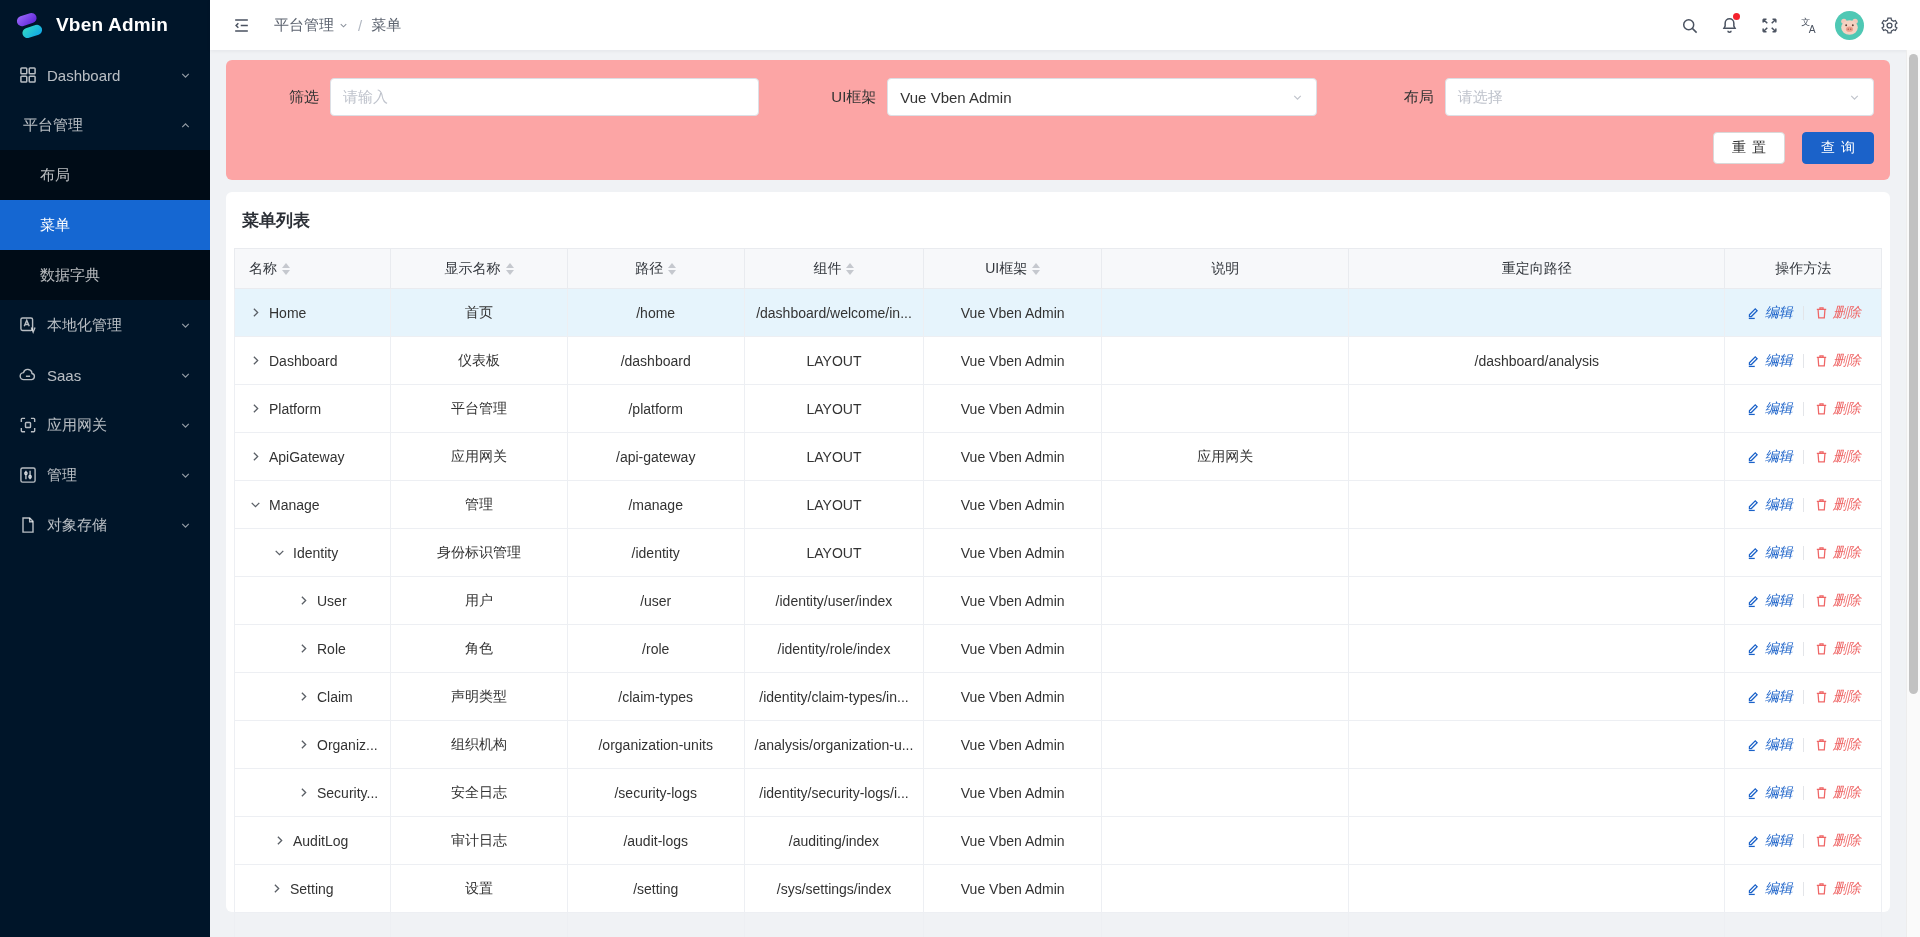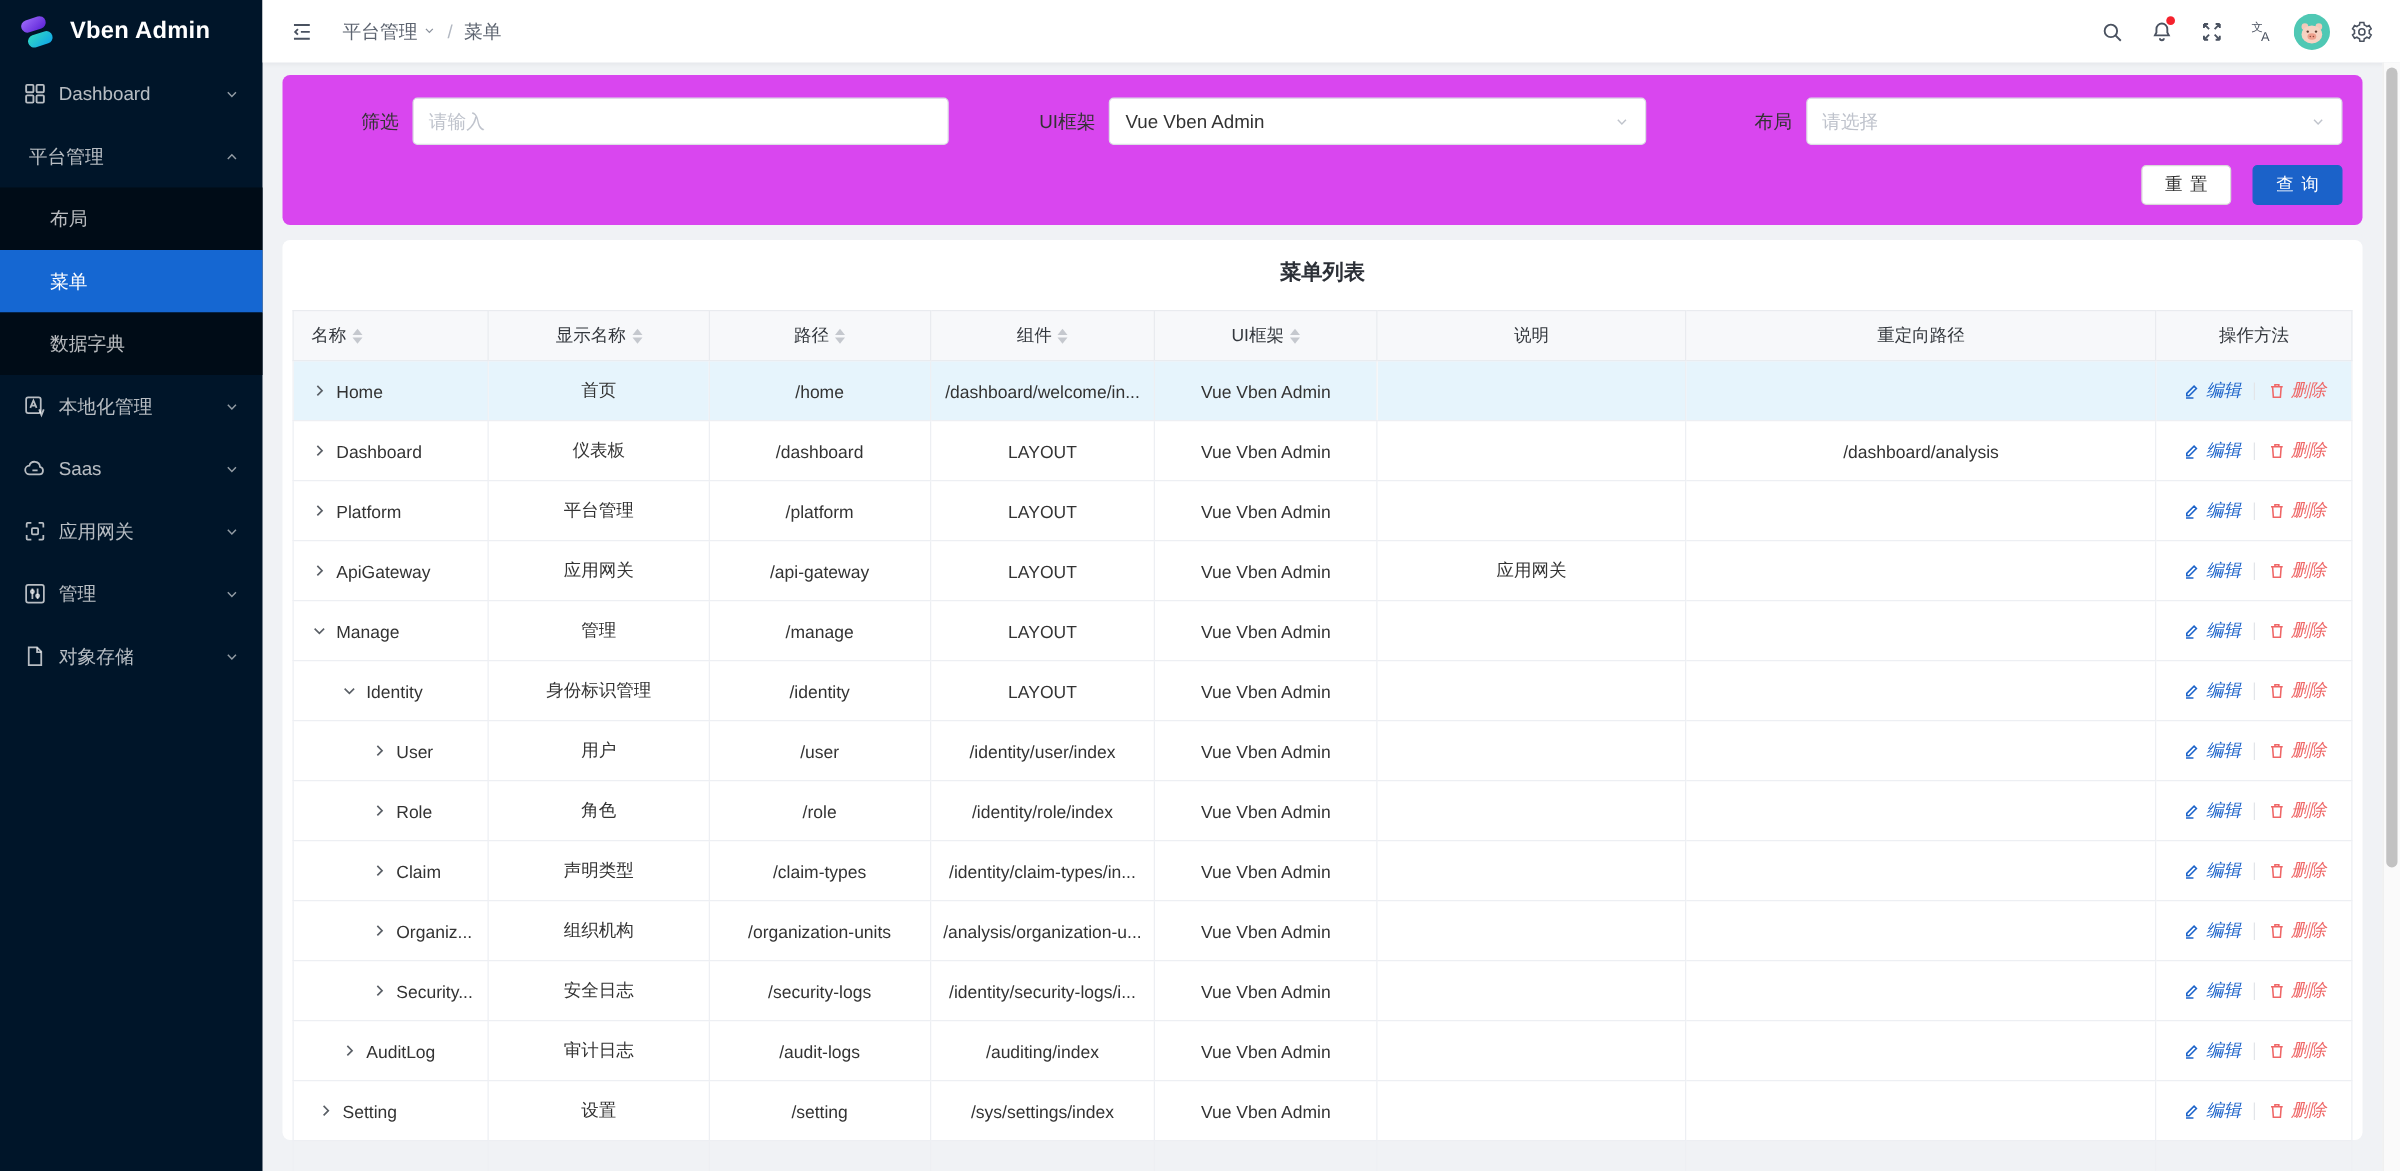--- a/index.html
+++ b/index.html
@@ -37,42 +37,42 @@
   .crumb-sep { color:#b2b8c2; }
   .tb-right { display:flex; align-items:center; gap:6px; }
   .badge-dot { position:absolute; top:5px; right:6px; width:7px; height:7px; border-radius:50%;
                background:var(--badge-red,#f5222d); }
   .tb-avatar { width:34px; height:34px; display:flex; align-items:center; justify-content:center; cursor:pointer; }
   .tb-avatar svg { width:29px; height:29px; }
 
   .content { flex:1; padding:10px 30px 0 16px; overflow:hidden; }
 
   
-  .filter-card { background:#d946ef; border-radius:6px; padding:18px 16px 16px 16px; }
+  .filter-card { background:#fca5a5; border-radius:6px; padding:18px 16px 16px 16px; }
   .filter-fields { display:flex; gap:40px; }
   .field { flex:1; display:flex; align-items:center; min-width:0; }
   .field-label { flex:0 0 88px; text-align:right; padding-right:11px; font-size:15px; color:#333; white-space:nowrap; }
   .control { flex:1; height:38px; border:1px solid #dcdfe5; border-radius:4px; background:#fff;
              display:flex; align-items:center; justify-content:space-between; padding:0 12px;
              font-size:15px; color:#333; cursor:text; min-width:0; }
   .control.select { cursor:pointer; }
   .control .ph { color:#bfc3cc; }
   .control .sel-arrow { display:flex; color:#c0c4cc; }
   .control .sel-arrow svg { width:13px; height:13px; }
   .filter-actions { display:flex; justify-content:flex-end; align-items:center; gap:17px; margin-top:16px; }
   .btn { height:32px; padding:0 15px; border-radius:4px; font-size:14px; display:inline-flex;
          align-items:center; justify-content:center; cursor:pointer; border:1px solid transparent;
          font-family:inherit; }
   .btn-default { background:#fff; border-color:#d9d9d9; color:#333; }
   .btn-primary { background:var(--primary,#1b62c9); border-color:var(--primary,#1b62c9); color:#fff; }
   .btn-spaced { letter-spacing:6px; padding-left:18px; padding-right:12px; }
 
   
   .table-card { background:#fff; border-radius:6px; margin-top:12px; padding:0 8px 8px 8px; height:720px; }
-  .table-card-header { height:56px; display:flex; align-items:center; justify-content:space-between; padding:14px 8px;flex-direction:column; }
+  .table-card-header { height:56px; display:flex; align-items:center; justify-content:space-between; padding:4px 8px; }
   .table-title { font-size:17px; color:#2b2f36; font-weight:600; }
   .table-tools { display:flex; align-items:center; gap:15px; color:#4a5260; }
   .btn-add { height:33px; font-size:14px; }
   .tools-divider { width:1px; height:19px; background:#dcdfe6; }
   .tool-icon { width:21px; height:21px; display:flex; align-items:center; justify-content:center; cursor:pointer; }
   .tool-icon svg { width:19px; height:19px; }
 
   table { width:100%; border-collapse:collapse; table-layout:fixed; }
   thead th { background:#f7f8fa; height:40px; font-size:14px; color:#33373d; font-weight:500;
              border:1px solid #e9ebef; padding:0 8px; }
@@ -850,21 +850,21 @@
                           <path d="M4.5 7h15M9.5 7V4.5h5V7"></path>
                           <path d="M6.5 7l1 13.5h9l1-13.5"></path>
                         </svg>
                       </span>
                       <span>删除</span>
                     </span>
                   </div>
                 </td>
               </tr>
               <tr>
-                <td class="name-cell" style="padding-left: 19px;"><span class="tree-toggle">
+                <td class="name-cell" style="padding-left: 35px;"><span class="tree-toggle">
                     <svg viewBox="0 0 24 24" fill="none" stroke="currentColor" stroke-width="2.4">
                       <path d="M9 5l7 7-7 7"></path>
                     </svg>
                   </span><span>Setting</span></td>
                 <td>设置</td>
                 <td>/setting</td>
                 <td>/sys/settings/index</td>
                 <td>Vue Vben Admin</td>
                 <td></td>
                 <td></td>

